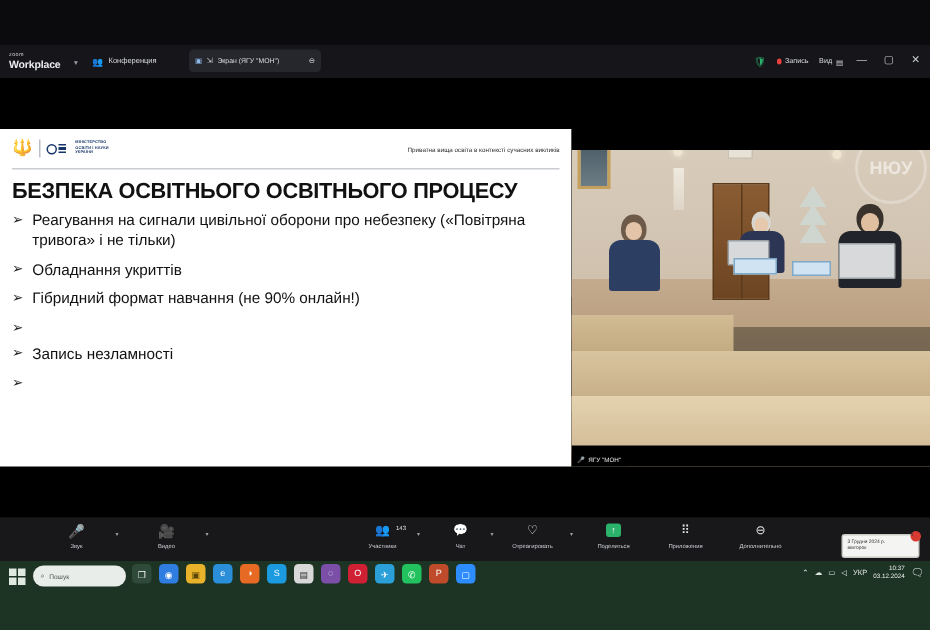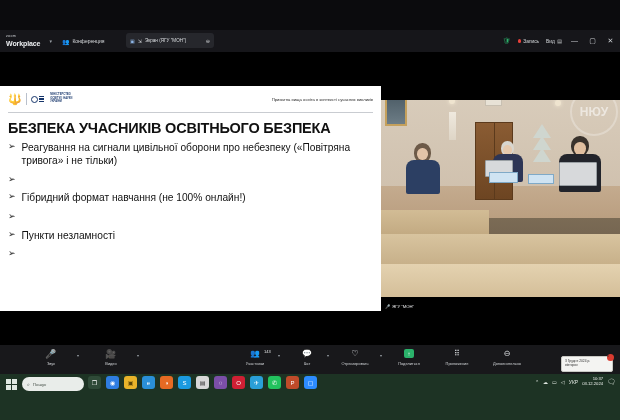--- a/index.html
+++ b/index.html
@@ -197,40 +197,41 @@
           <span class="mon-text">
             <span>МІНІСТЕРСТВО</span>
             <span>ОСВІТИ І НАУКИ</span>
             <span>УКРАЇНИ</span>
           </span>
         </div>
         <div class="slide-topic">Приватна вища освіта в контексті сучасних викликів</div>
       </div>
       <div class="rule"></div>
 
-      <div class="slide-title">БЕЗПЕКА УЧАСНИКІВ ОСВІТНЬОГО БЕЗПЕКА</div>
+      <div class="slide-title">БЕЗПЕКА ОСВІТНЬОГО ОСВІТНЬОГО ПРОЦЕСУ</div>
 
       <div class="bullets">
         <div class="bullet">
           <span class="mk">➢</span>
           <span class="tx">Реагування на сигнали цивільної оборони про небезпеку («Повітряна тривога» і не тільки)</span>
         </div>
         <div class="bullet">
           <span class="mk">➢</span>
-        </div>
-        <div class="bullet">
-          <span class="mk">➢</span>
-          <span class="tx">Гібридний формат навчання (не 100% онлайн!)</span>
-        </div>
-        <div class="bullet">
-          <span class="mk">➢</span>
-        </div>
-        <div class="bullet">
-          <span class="mk">➢</span>
-          <span class="tx">Пункти незламності</span>
+          <span class="tx">Обладнання укриттів</span>
+        </div>
+        <div class="bullet">
+          <span class="mk">➢</span>
+          <span class="tx">Гібридний формат навчання (не 90% онлайн!)</span>
+        </div>
+        <div class="bullet">
+          <span class="mk">➢</span>
+        </div>
+        <div class="bullet">
+          <span class="mk">➢</span>
+          <span class="tx">Запись незламності</span>
         </div>
         <div class="bullet">
           <span class="mk">➢</span>
         </div>
       </div>
     </div>
 
     <div class="vid">
       <div class="room">
         <div class="wall"></div>

